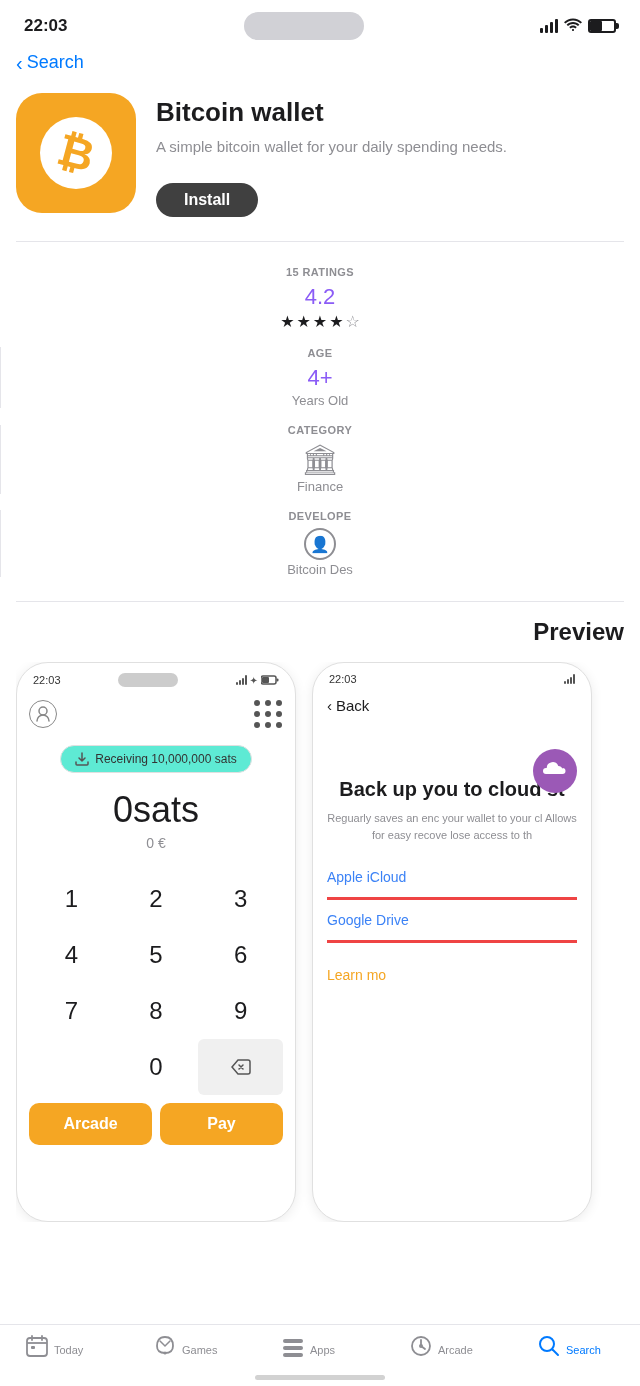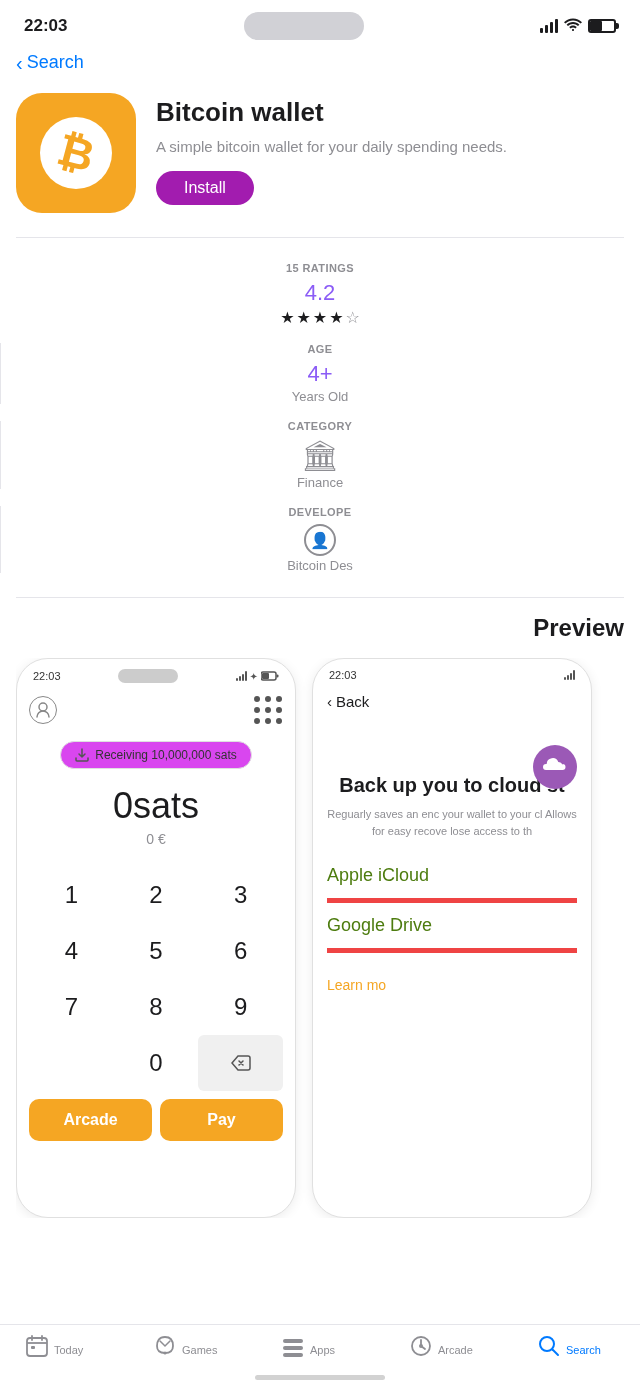--- a/index.html
+++ b/index.html
@@ -143,28 +143,29 @@
       line-height: 1.2;
       margin-bottom: 8px;
     }
     .app-tagline {
       font-size: 15px;
       color: #8e8e93;
       line-height: 1.4;
       margin-bottom: 14px;
     }
     .install-btn {
-      background: #a21caf;
+      background: #404040;
       color: #fff;
       border: none;
       border-radius: 18px;
       padding: 8px 28px;
       font-size: 16px;
-      font-weight: 400;
+      font-weight: 700;
       cursor: pointer;
+      margin-top: 12px;
     }
 
     
     .divider {
       height: 1px;
       background: #e5e5ea;
       margin: 0 16px;
     }
 
     
@@ -329,21 +330,21 @@
     }
     .ss1-grid span {
       width: 6px;
       height: 6px;
       border-radius: 50%;
       background: #555;
       display: inline-block;
       margin: 1px auto;
     }
     .ss1-badge {
-      background: #d946ef;
+      background: #5eead4;
       border: 1px solid #e0e0e0;
       border-radius: 18px;
       padding: 6px 14px;
       font-size: 12px;
       color: #333;
       display: flex;
       align-items: center;
       gap: 6px;
       width: fit-content;
       margin: 0 auto 16px;
@@ -435,23 +436,23 @@
     }
     .ss2-desc {
       font-size: 11px;
       color: #8e8e93;
       text-align: center;
       line-height: 1.5;
       margin-bottom: 14px;
     }
     .ss2-option {
       padding: 12px 0;
-      font-size: 18px;
-      color: #4d7c0f;
-      border-bottom: 5px solid #ef4444;
+      font-size: 14px;
+      color: #3b82f6;
+      border-bottom: 3px solid #ef4444;
     }
     .ss2-learn {
       color: #f5a623;
       font-size: 14px;
       margin-top: 24px;
     }
 
     
     .tab-bar {
       position: fixed;

